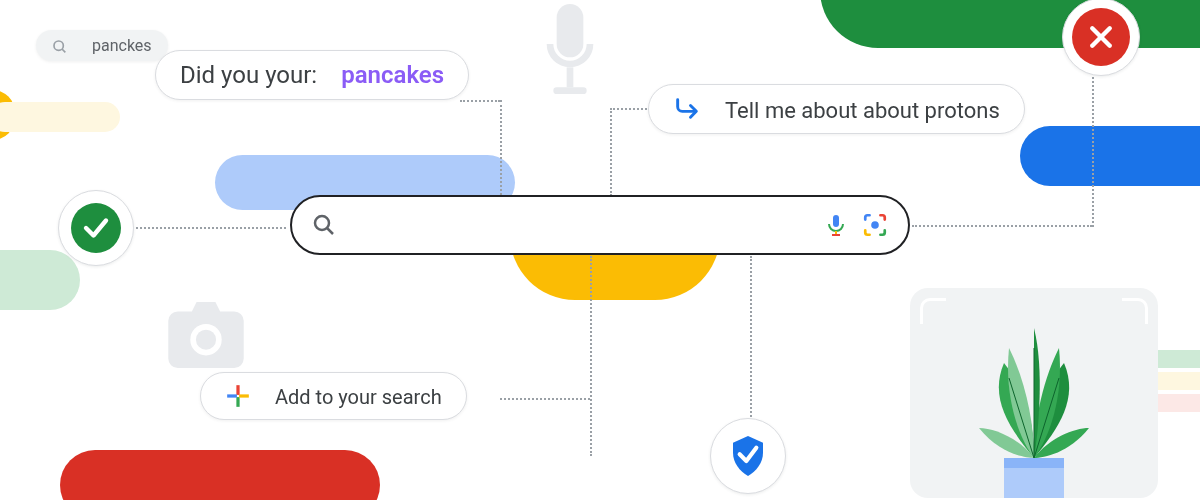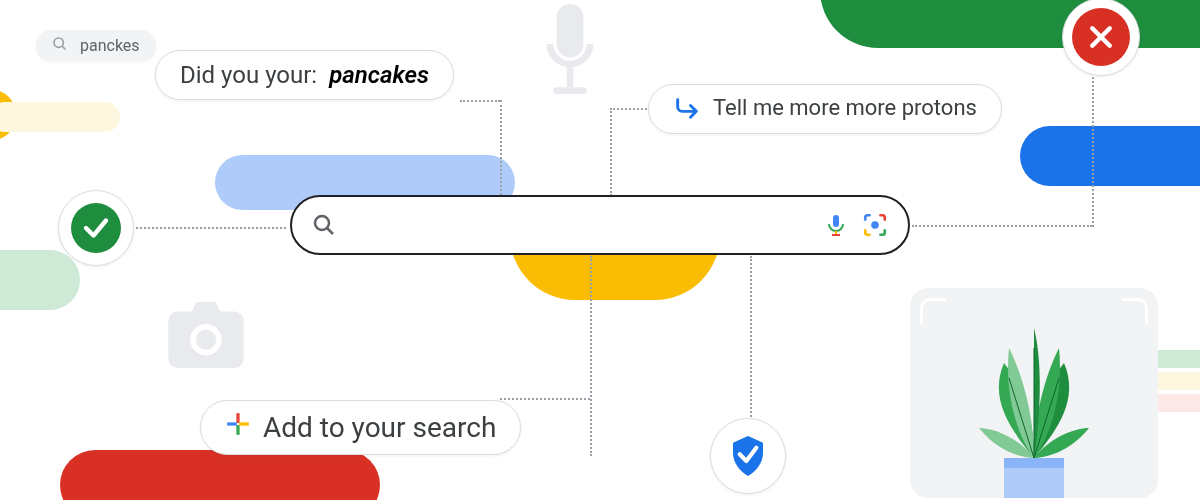--- a/index.html
+++ b/index.html
@@ -28,34 +28,34 @@
   .blob-stripe2    { background:#fef7e0; top:372px; right:-30px; width:320px; height:18px; }
   .blob-stripe3    { background:#fce8e6; top:394px; right:-30px; width:320px; height:18px; }
 
   
   .pill {
     position: absolute;
     background: #fff;
     border: 1px solid #dadce0;
     border-radius: 999px;
     display: flex;
-    align-items: flex-start;
-    gap: 12px;
+    align-items: flex-end;
+    gap: 24px;
     padding: 10px 24px;
     font-size: 22px;
     color: #3c4043;
     box-shadow: 0 1px 3px rgba(60,64,67,0.08);
   }
   .pill-small { font-size: 16px; padding: 6px 16px; background:#f1f3f4; border:none; color:#5f6368; }
-  .pill .correction { color:#000000; font-style: italic; font-weight: 600; }
+  .pill .correction { color:#8b5cf6; font-weight: 600; }
 
   .pill-panckes     { top: 30px;  left: 36px; }
   .pill-didyoumean  { top: 50px;  left: 155px; font-size: 24px; }
   .pill-protons     { top: 84px;  left: 648px; }
-  .pill-addsearch   { top: 372px; left: 200px; font-size: 28px; margin-top: 28px;}
+  .pill-addsearch   { top: 372px; left: 200px; font-size: 20px;}
 
   
   .searchbar {
     position: absolute;
     top: 195px; left: 290px;
     width: 620px; height: 60px;
     border: 2px solid #202124;
     border-radius: 999px;
     background: #fff;
     display: flex;
@@ -158,21 +158,21 @@
 <div class="pill pill-didyoumean">
   <span>Did you your: </span>
   <span class="correction">pancakes</span>
 </div>
 
 <div class="pill pill-protons">
   <svg width="28" height="28" viewBox="0 0 24 24" fill="none" stroke="#1a73e8" stroke-width="2.5" stroke-linecap="round" stroke-linejoin="round">
     <path d="M4 4v6a4 4 0 0 0 4 4h11"></path>
       <path d="M15 9l5 5-5 5"></path>
   </svg>
-  <span>Tell me more more protons</span>
+  <span>Tell me about about protons</span>
 </div>
 
 <div class="pill pill-addsearch">
   <svg width="26" height="26" viewBox="0 0 24 24">
     <rect x="10.5" y="2" width="3" height="9" fill="#ea4335"></rect>
     <rect x="10.5" y="13" width="3" height="9" fill="#34a853"></rect>
     <rect x="2" y="10.5" width="9" height="3" fill="#4285f4"></rect>
     <rect x="13" y="10.5" width="9" height="3" fill="#fbbc04"></rect>
   </svg>
   <span>Add to your search</span>

